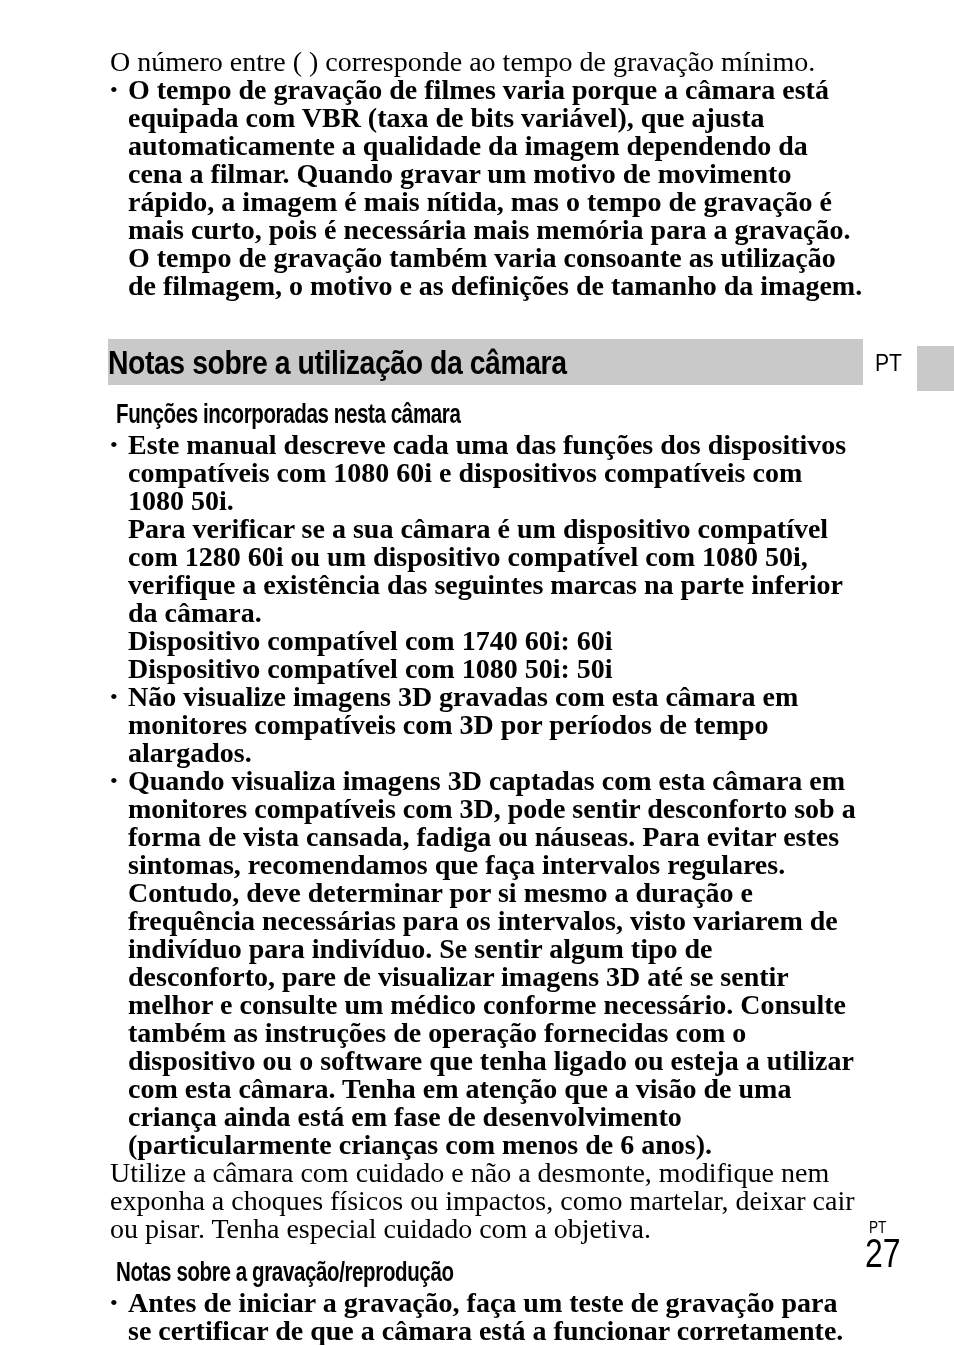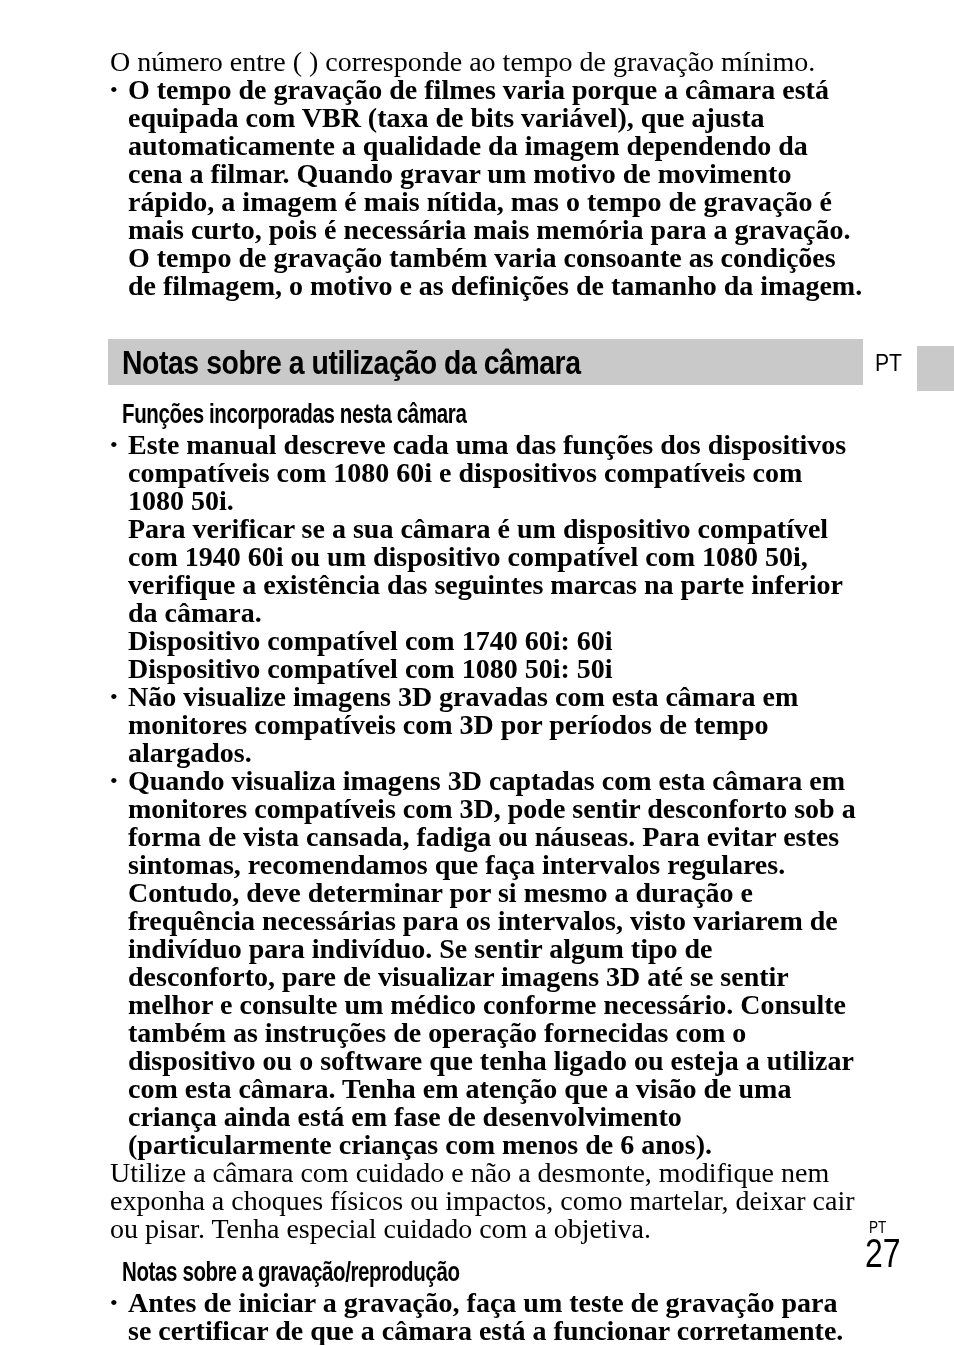--- a/index.html
+++ b/index.html
@@ -33,34 +33,34 @@
   }
   .li-body { flex: 1; min-width: 0; font-weight: bold; }
   .banner {
     box-sizing: border-box;
     margin: 39px 0 0 -2px;
     width: 755px;
     height: 46px;
     background: #c9c9c9;
     display: flex;
     align-items: center;
-    padding-left: 14px;
+    padding-left: 0;
   }
   .banner-text {
     font-family: "Liberation Sans", sans-serif;
     font-weight: bold;
     font-size: 33px;
     line-height: 1;
     white-space: nowrap;
     transform: scaleX(0.86);
     transform-origin: left center;
     letter-spacing: -0.5px;
   }
   .subhead {
-    margin: 14px 0 2px 12px;
+    margin: 14px 0 2px 6px;
     height: 30px;
     line-height: 30px;
   }
   .subhead .cond {
     display: inline-block;
     font-family: "Liberation Sans", sans-serif;
     font-weight: bold;
     font-size: 27px;
     white-space: nowrap;
     transform: scaleX(0.76);
@@ -112,35 +112,35 @@
 <div class="page">
 
   <main class="content">
 
     <p class="body">O número entre ( ) corresponde ao tempo de gravação mínimo.</p>
 
     <div class="li">
       <span class="dot">•</span>
       <div class="li-body">
         <p class="body">O tempo de gravação de filmes varia porque a câmara está equipada com VBR (taxa de bits variável), que ajusta automaticamente a qualidade da imagem dependendo da cena a filmar. Quando gravar um motivo de movimento rápido, a imagem é mais nítida, mas o tempo de gravação é mais curto, pois é necessária mais memória para a gravação.</p>
-        <p class="body">O tempo de gravação também varia consoante as condições de filmagem, o motivo e as definições de tamanho da imagem.</p>
+        <p class="body">O tempo de gravação também varia consoante as utilização de filmagem, o motivo e as definições de tamanho da imagem.</p>
       </div>
     </div>
 
     <div class="banner">
       <span class="banner-text">Notas sobre a utilização da câmara</span>
     </div>
 
     <h2 class="subhead"><span class="cond">Funções incorporadas nesta câmara</span></h2>
 
     <div class="li">
       <span class="dot">•</span>
       <div class="li-body">
         <p class="body">Este manual descreve cada uma das funções dos dispositivos compatíveis com 1080 60i e dispositivos compatíveis com 1080 50i.</p>
-        <p class="body">Para verificar se a sua câmara é um dispositivo compatível com 1940 60i ou um dispositivo compatível com 1080 50i, verifique a existência das seguintes marcas na parte inferior da câmara.</p>
+        <p class="body">Para verificar se a sua câmara é um dispositivo compatível com 1280 60i ou um dispositivo compatível com 1080 50i, verifique a existência das seguintes marcas na parte inferior da câmara.</p>
         <p class="body">Dispositivo compatível com 1740 60i: 60i</p>
         <p class="body">Dispositivo compatível com 1080 50i: 50i</p>
       </div>
     </div>
 
     <div class="li">
       <span class="dot">•</span>
       <div class="li-body">
         <p class="body">Não visualize imagens 3D gravadas com esta câmara em monitores compatíveis com 3D por períodos de tempo alargados.</p>
       </div>

